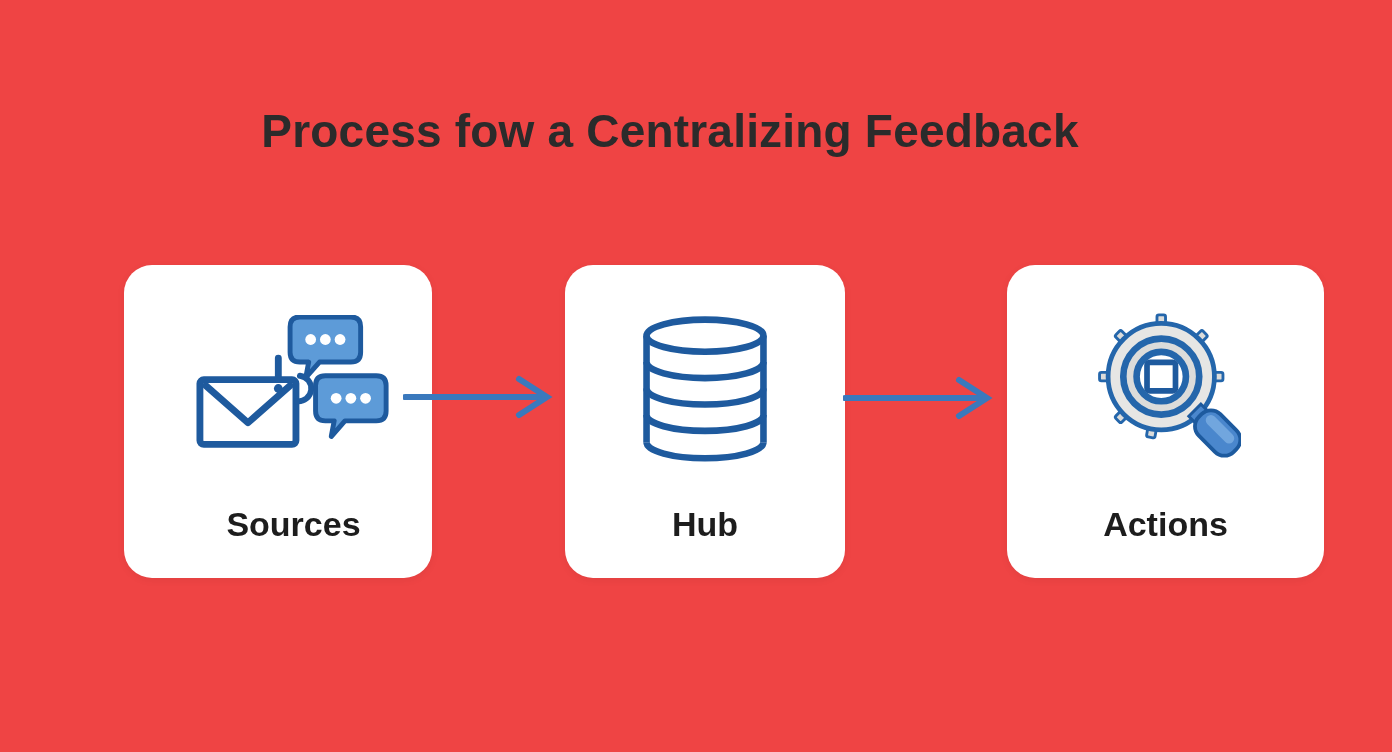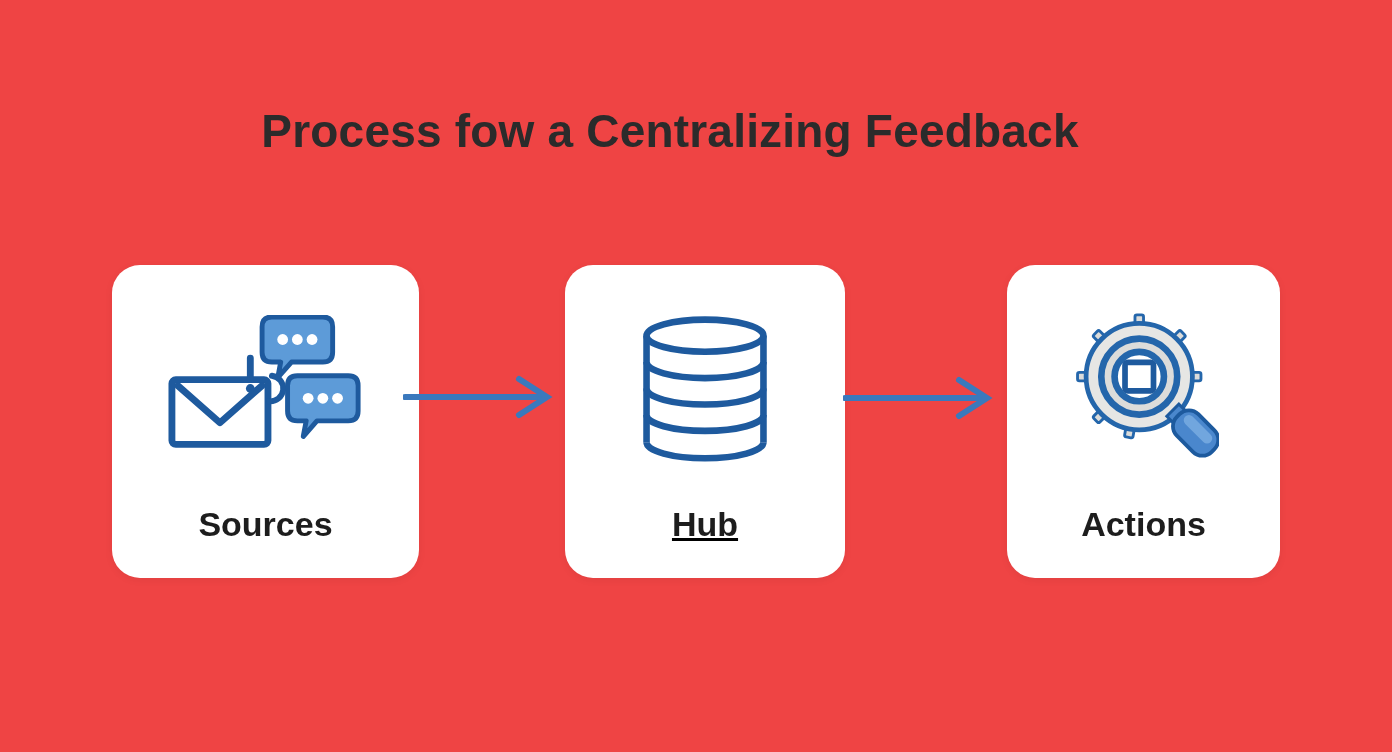--- a/index.html
+++ b/index.html
@@ -13,23 +13,23 @@
     text-align:center; transform:translateX(-26px);
     font-size:46px; font-weight:bold; color:#2b2b2b;
     letter-spacing:0.2px;
   }
   .card {
     position:absolute; top:265px; height:313px;
     background:#ffffff; border-radius:28px;
     box-shadow:0 2px 8px rgba(0,0,0,0.06);
     display:flex; flex-direction:column; align-items:center;
   }
-  .card-sources { left:112px; width:307px; }
-  .card-hub     { left:565px; width:280px;text-decoration:underline; }
-  .card-actions { left:1007px; width:273px; }
+  .card-sources { left:124px; width:277px;padding-left:31px; }
+  .card-hub     { left:565px; width:280px; }
+  .card-actions { left:1007px; width:317px; }
   .icon-wrap {
     margin-top:12px; height:222px; width:100%;
     display:flex; align-items:center; justify-content:center;
   }
   .node-label {
     margin-top:6px; font-size:34px; font-weight:bold; color:#1d1d1d;
   }
   .arrow { position:absolute; }
   .arrow-1 { left:403px; top:372px; }
   .arrow-2 { left:843px; top:373px; }

